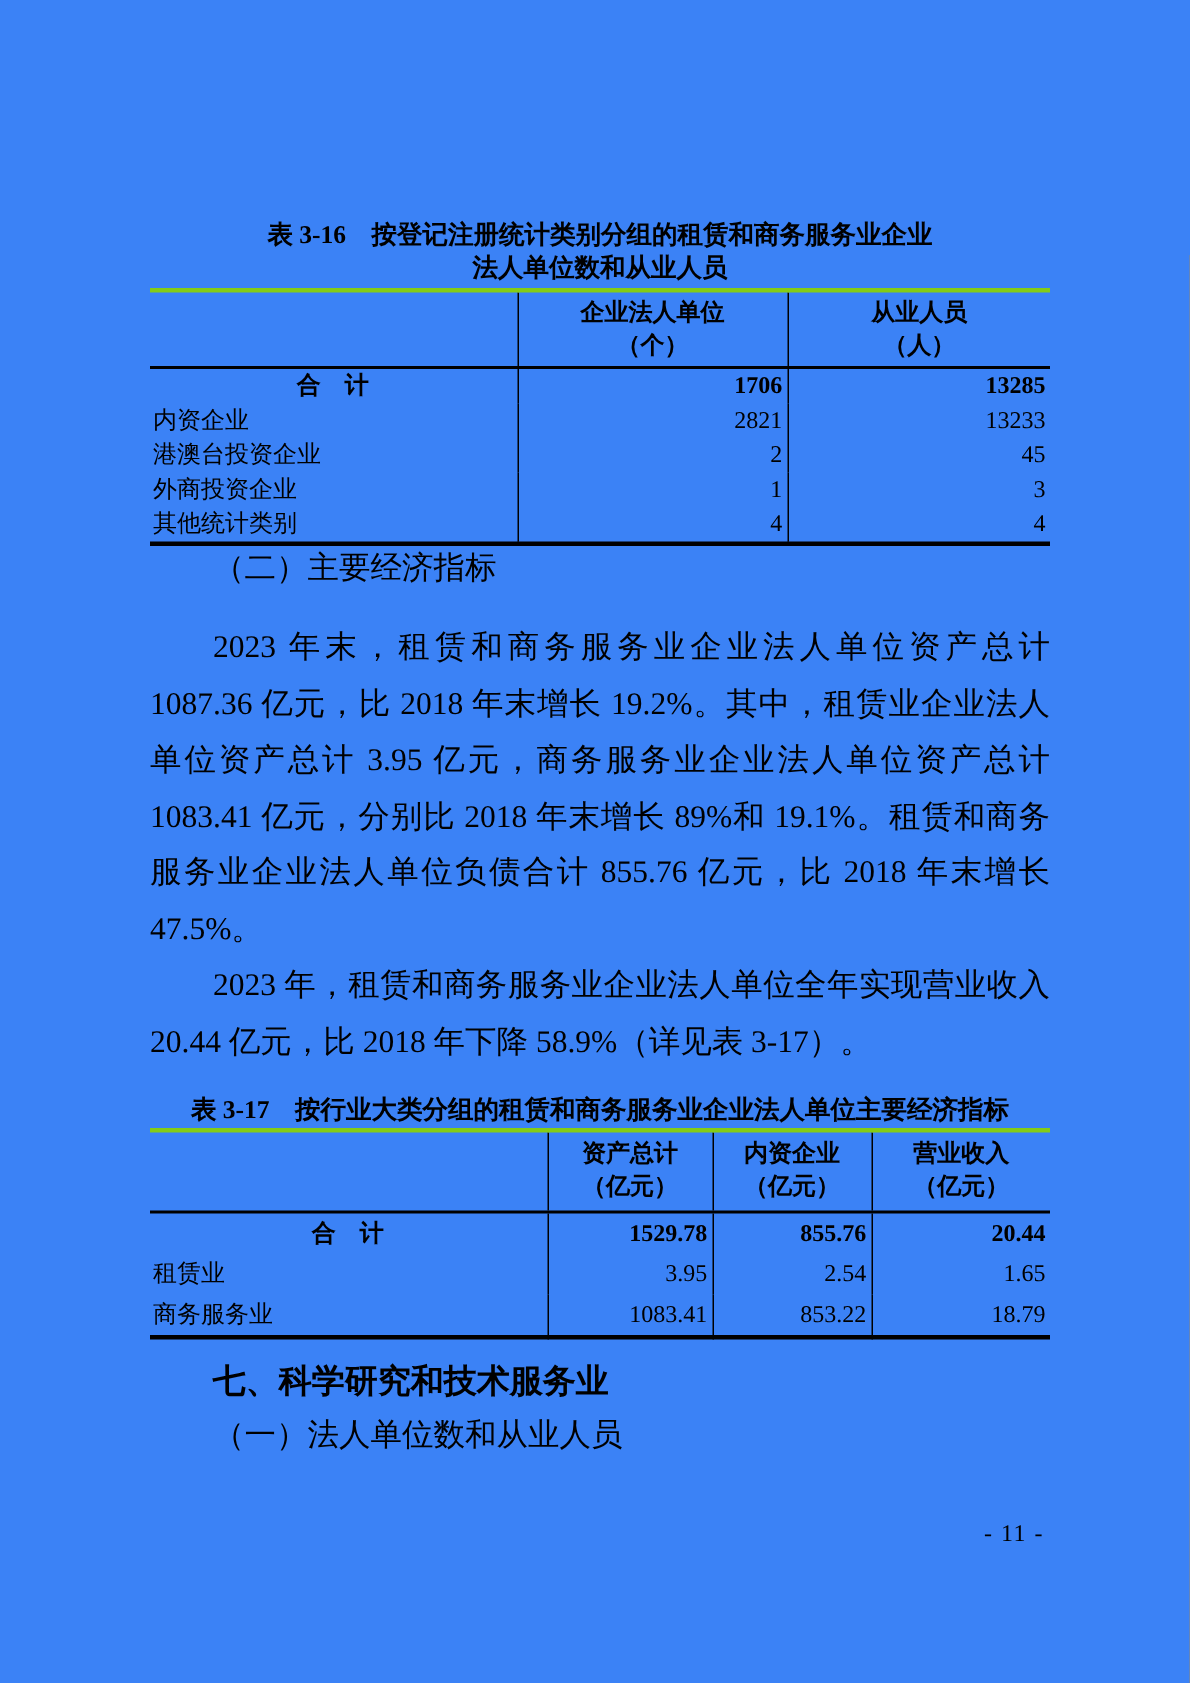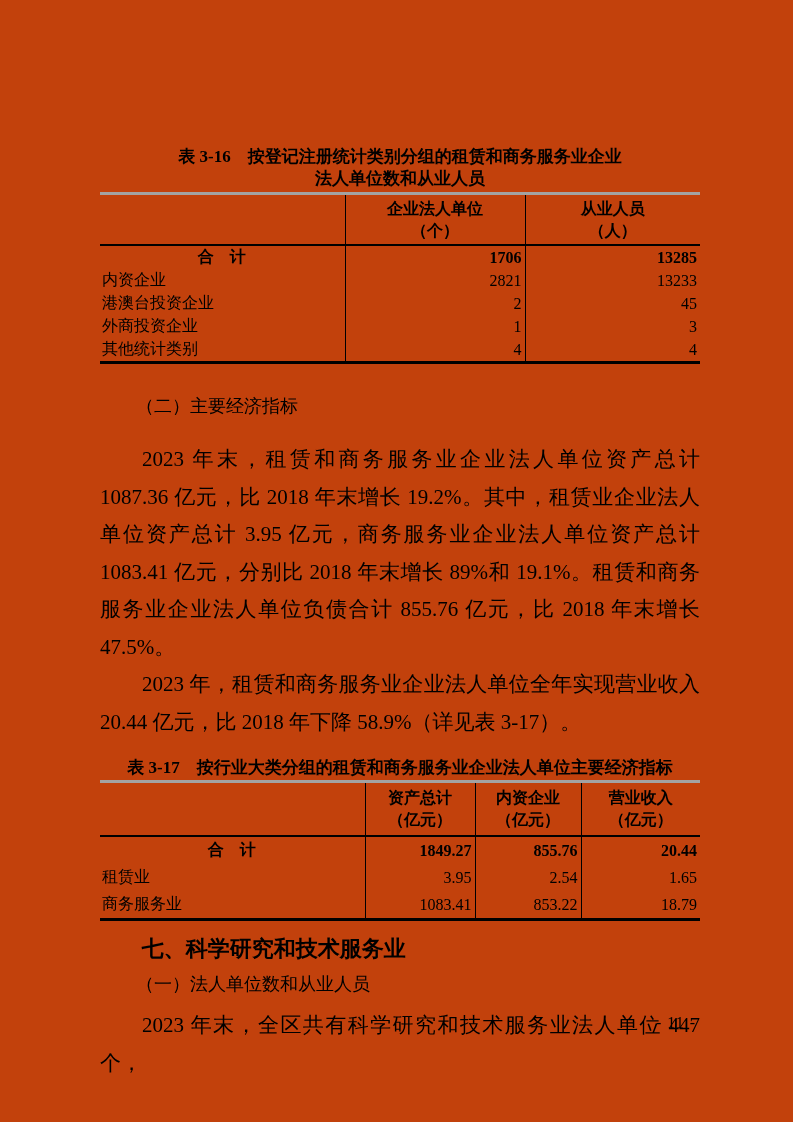--- a/index.html
+++ b/index.html
@@ -1,21 +1,21 @@
 <!DOCTYPE html>
 <html><head>
 <meta charset="utf-8">
 <style>
   html, body { margin: 0; padding: 0; background: #888; }
   .page {
     position: relative;
     width: 793px;
     height: 1122px;
     margin: 0 auto;
-    background: #c2410c;
+    background: #3b82f6;
     color: #000;
     font-family: "Liberation Serif", "DejaVu Serif", serif;
     box-sizing: border-box;
     padding: 146px 93px 0 100px;
     overflow: hidden;
   }
   .content { width: 600px; }
 
   
   .tbl-title {
@@ -23,21 +23,21 @@
     font-weight: bold;
     font-size: 17px;
     line-height: 22px;
   }
 
   
   table.stat-table {
     width: 600px;
     border-collapse: collapse;
     table-layout: fixed;
-    border-top: 3px solid #a3a3a3;
+    border-top: 3px solid #84cc16;
     border-bottom: 3px solid #000;
     font-size: 16px;
     margin-top: 2px;
   }
   table.stat-table th {
     font-weight: bold;
     text-align: center;
     vertical-align: middle;
     border-bottom: 2px solid #000;
     padding: 0;
@@ -52,23 +52,23 @@
   #t317 th { height: 52px; }
   #t317 td { height: 27px; }
   table.stat-table td.num { text-align: right; border-left: 1.5px solid #000; }
   table.stat-table th.colh { border-left: 1.5px solid #000; }
   table.stat-table td.lbl { text-align: left; padding-left: 2px; }
   table.stat-table tr.total { font-weight: bold; }
   table.stat-table tr.total td.lbl { text-align: center; }
 
   
   .kai-heading {
-    font-size: 18px;
+    font-size: 21px;
     line-height: 26px;
-    margin: 29px 0 0 0;
+    margin: 1px 0 0 0;
     text-indent: 2em;
     font-weight: normal;
   }
   .hei-heading {
     font-family: "Liberation Sans", "DejaVu Sans", sans-serif;
     font-weight: bold;
     font-size: 22px;
     line-height: 28px;
     margin: 14px 0 0 0;
     text-indent: 1.9em;
@@ -181,39 +181,38 @@
           </th>
           <th class="colh">
             <div class="hline">营业收入</div>
             <div class="hline">（亿元）</div>
           </th>
         </tr>
       </thead>
       <tbody>
         <tr class="total">
           <td class="lbl">合　计</td>
-          <td class="num">1849.27</td>
+          <td class="num">1529.78</td>
           <td class="num">855.76</td>
           <td class="num">20.44</td>
         </tr>
         <tr>
           <td class="lbl">租赁业</td>
           <td class="num">3.95</td>
           <td class="num">2.54</td>
           <td class="num">1.65</td>
         </tr>
         <tr>
           <td class="lbl">商务服务业</td>
           <td class="num">1083.41</td>
           <td class="num">853.22</td>
           <td class="num">18.79</td>
         </tr>
       </tbody>
     </table>
 
     <div class="hei-heading">七、科学研究和技术服务业</div>
     <div class="kai-heading sub-kai">（一）法人单位数和从业人员</div>
-    <p class="body-text last">2023 年末，全区共有科学研究和技术服务业法人单位 447 个，</p>
 
   </div>
 
   <div class="page-number">- 11 -</div>
 </div>
 
 </body></html>

